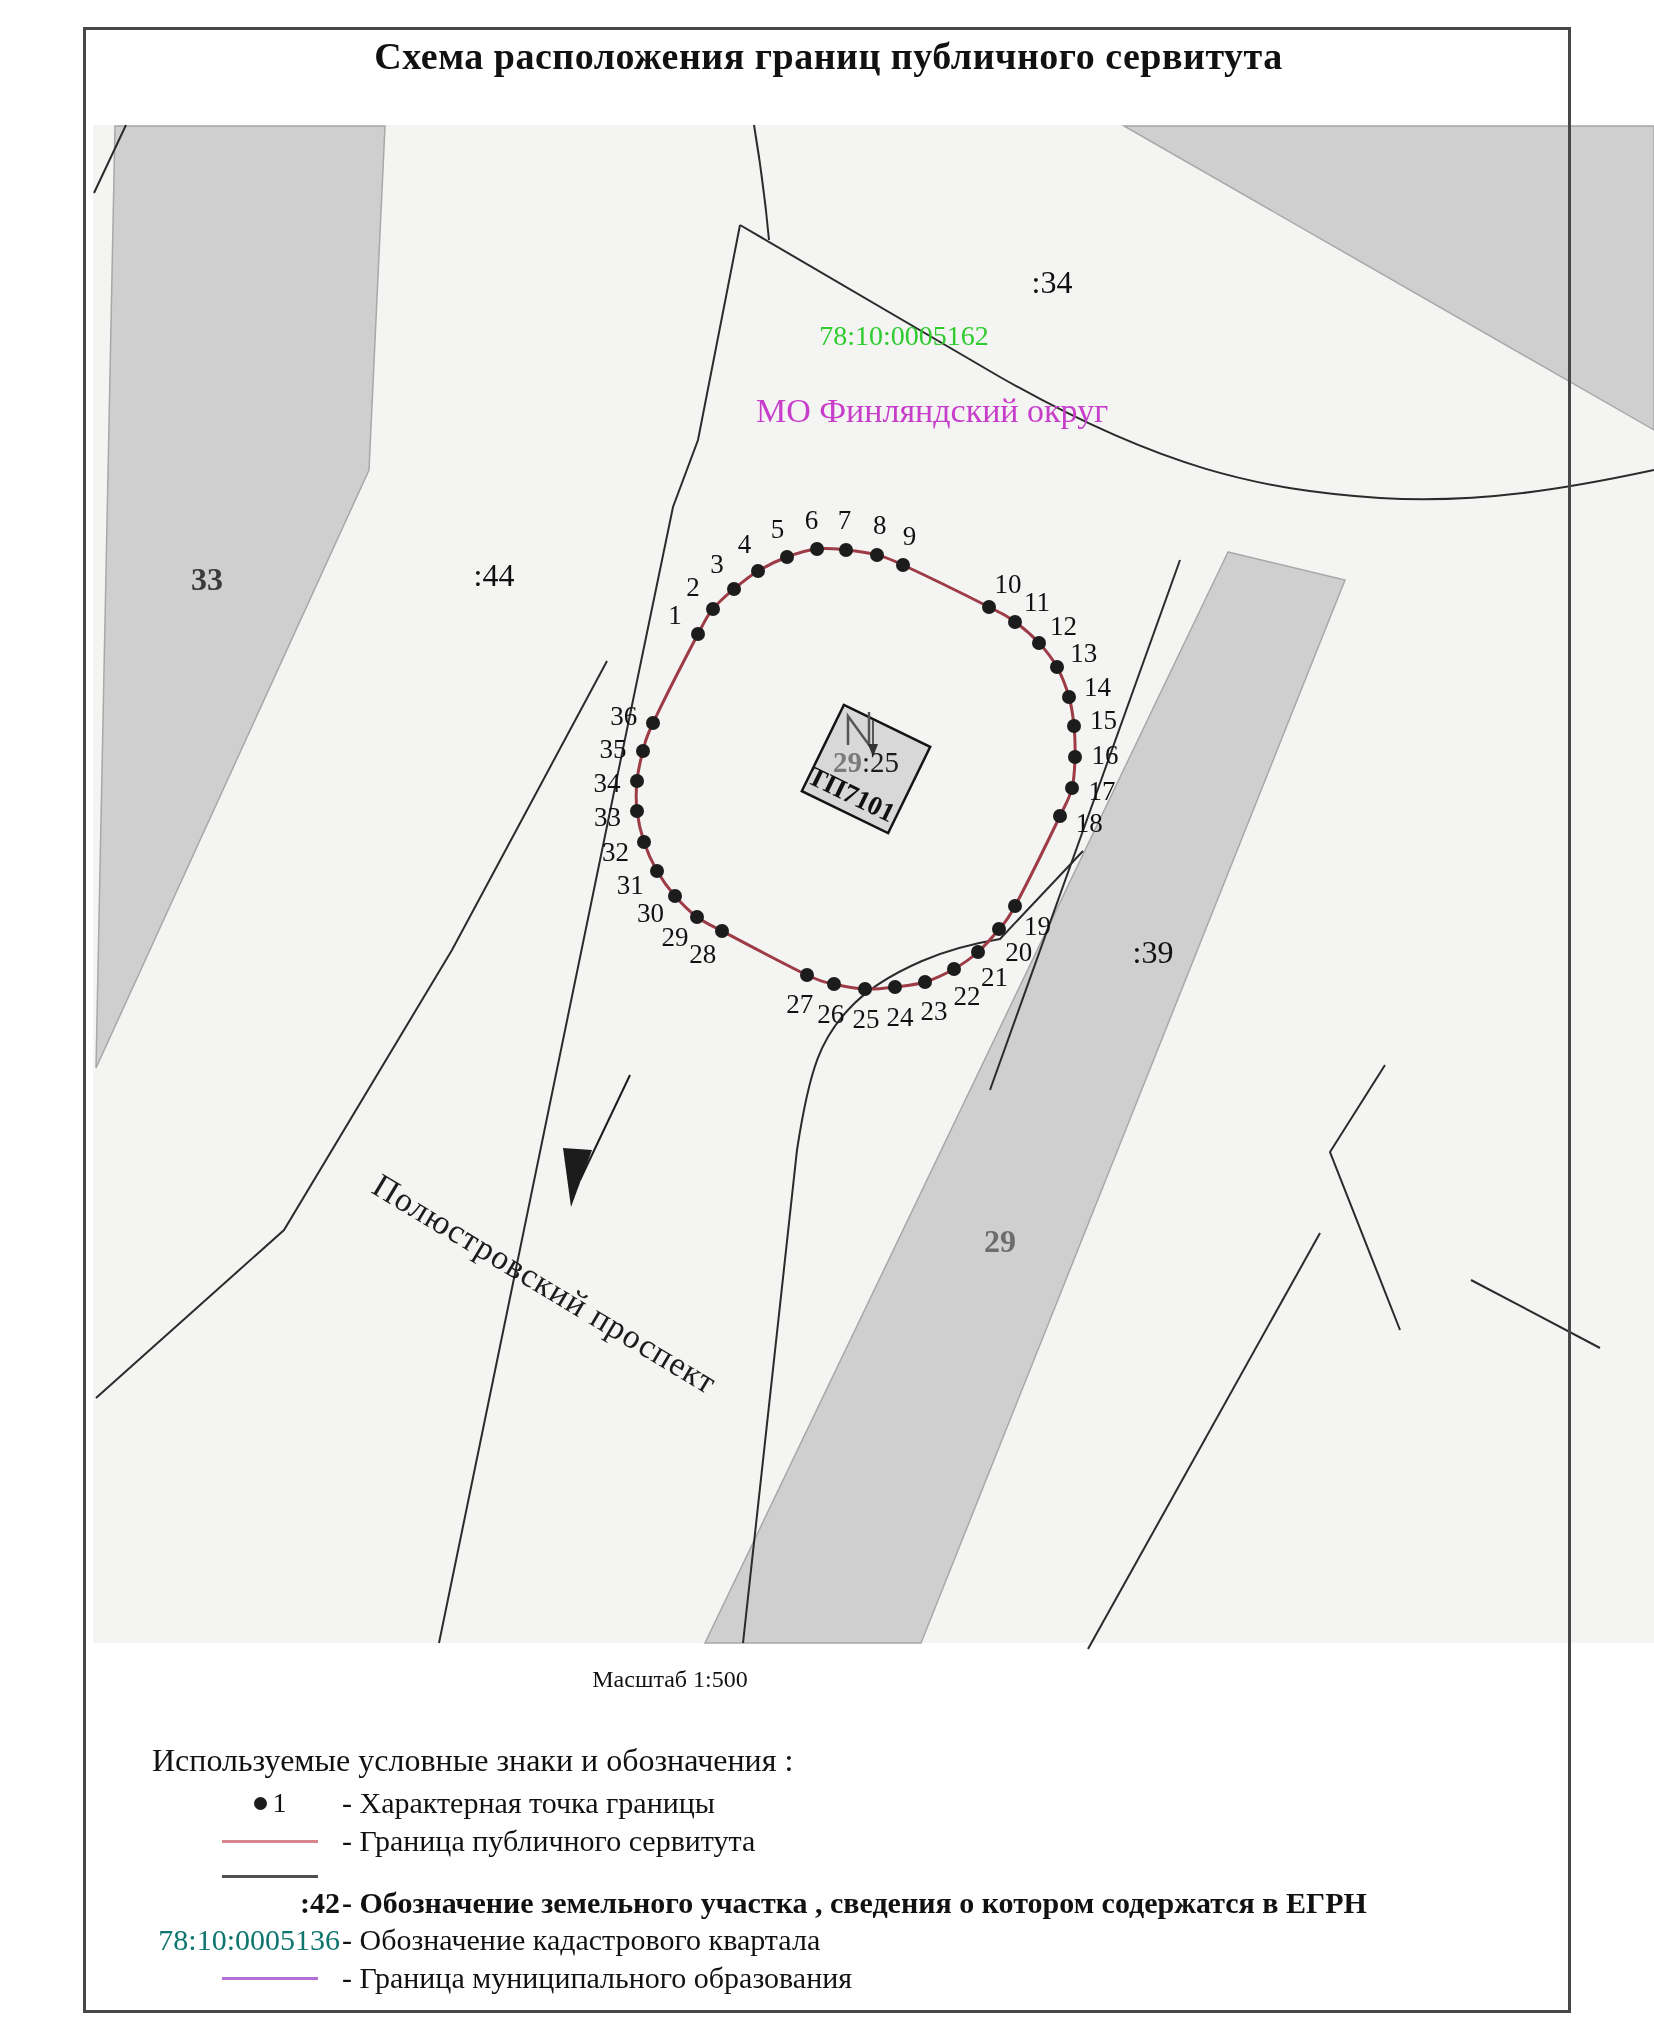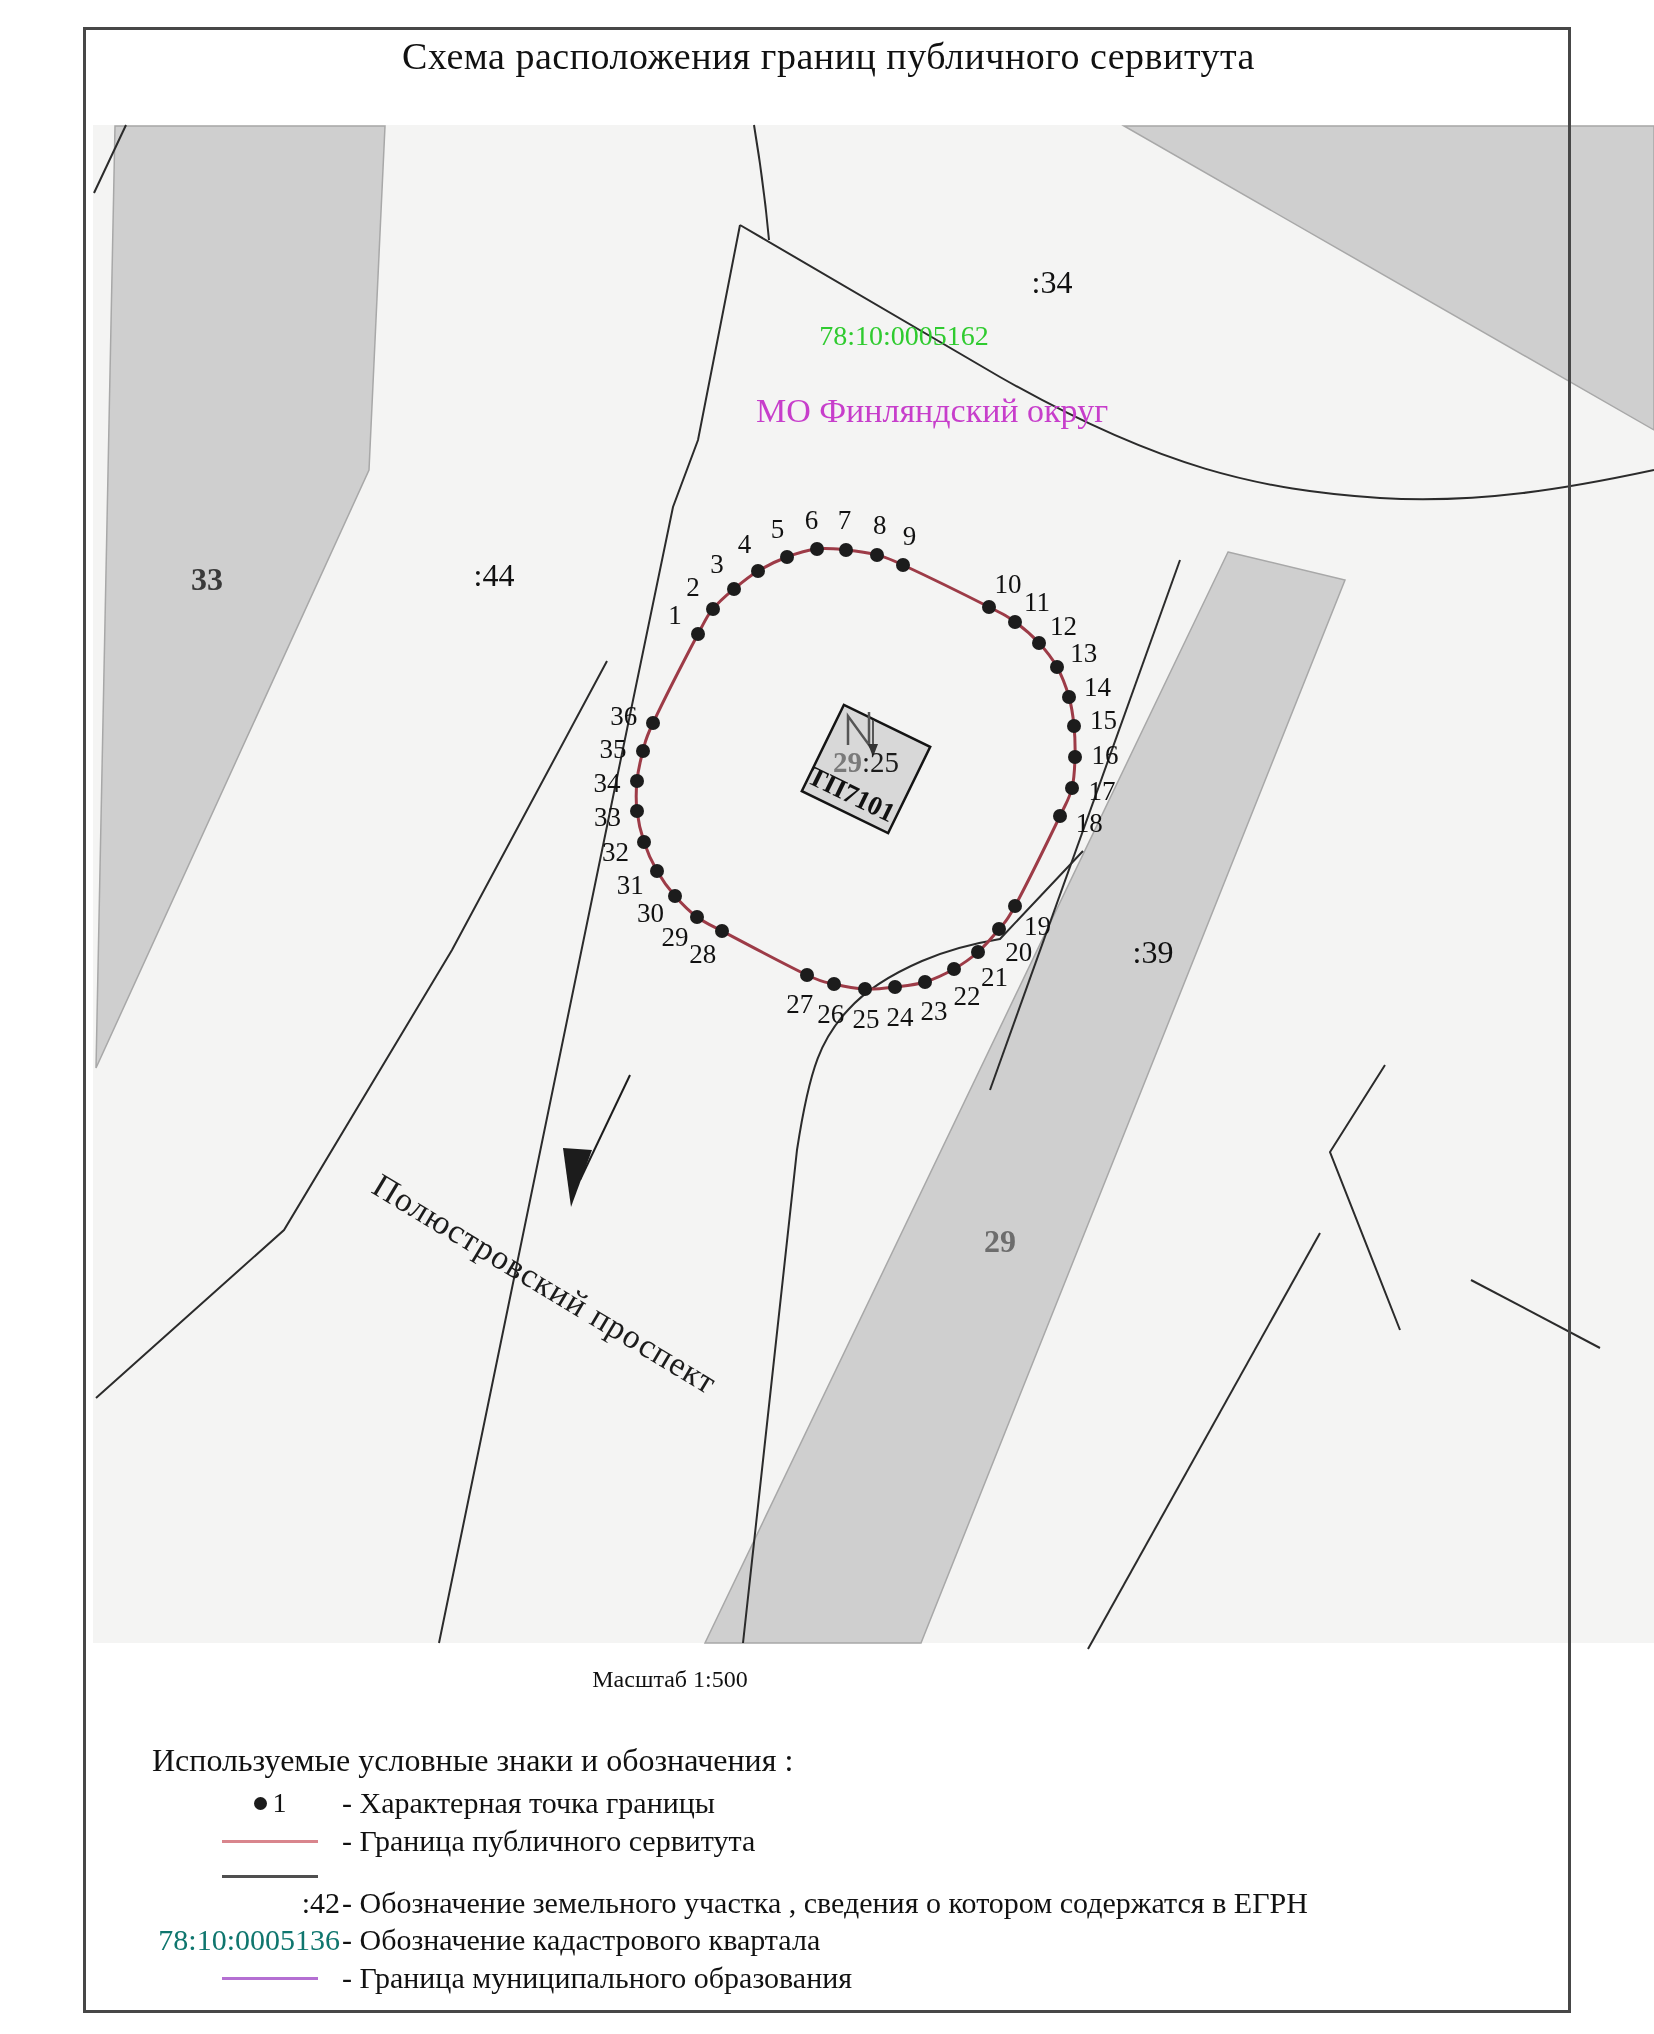--- a/index.html
+++ b/index.html
@@ -2,21 +2,21 @@
 <html><head>
 <meta charset="utf-8">
 <style>
   html,body{margin:0;padding:0;background:#ffffff;}
   .page{position:relative;width:1654px;height:2034px;background:#ffffff;overflow:hidden;
         font-family:"Liberation Serif","DejaVu Serif",serif;color:#111;}
   .map-svg{position:absolute;left:0;top:0;width:1654px;height:2034px;}
   .frame{position:absolute;left:83px;top:27px;width:1488px;height:1986px;
          border:3px solid #474747;box-sizing:border-box;pointer-events:none;}
   .title{position:absolute;left:83px;top:34px;width:1491px;text-align:center;
-         font-size:38px;font-weight:normal;letter-spacing:.5px;}
+         font-size:38px;font-weight:bold;letter-spacing:.5px;}
   .scale-label{position:absolute;left:500px;top:1666px;width:340px;text-align:center;font-size:24px;}
   .legend-header{position:absolute;left:152px;top:1742px;font-size:32px;font-family:Liberation Serif, serif;}
   .legend-row{position:absolute;left:200px;height:40px;display:flex;align-items:center;font-size:30px;white-space:nowrap;}
   .legend-sym{width:140px;flex:none;display:flex;align-items:center;justify-content:center;}
   .legend-sym.right{justify-content:flex-end;}
   .swatch{display:inline-block;width:96px;height:0;border-top:3px solid #000;}
   .swatch.red{border-color:#d9858d;}
   .swatch.dark{border-color:#4f4f4f;}
   .swatch.violet{border-color:#b46fd2;}
   .leg-dot{display:inline-block;width:13px;height:13px;border-radius:50%;background:#1c1c1c;margin-right:6px;}
@@ -180,21 +180,21 @@
     </span>
     <span class="legend-text">- Граница публичного сервитута</span>
   </div>
 
   <div class="legend-row" style="top:1856px;">
     <span class="legend-sym">
       <span class="swatch dark"></span>
     </span>
   </div>
 
-  <div class="legend-row" style="top:1883px;">
+  <div class="legend-row" style="top:1883px;font-weight:bold;">
     <span class="legend-sym right">:42</span>
     <span class="legend-text">- Обозначение земельного участка , сведения о котором содержатся в ЕГРН</span>
   </div>
 
   <div class="legend-row" style="top:1920px;">
     <span class="legend-sym right green-text">78:10:0005136</span>
     <span class="legend-text">- Обозначение кадастрового квартала</span>
   </div>
 
   <div class="legend-row" style="top:1958px;">

